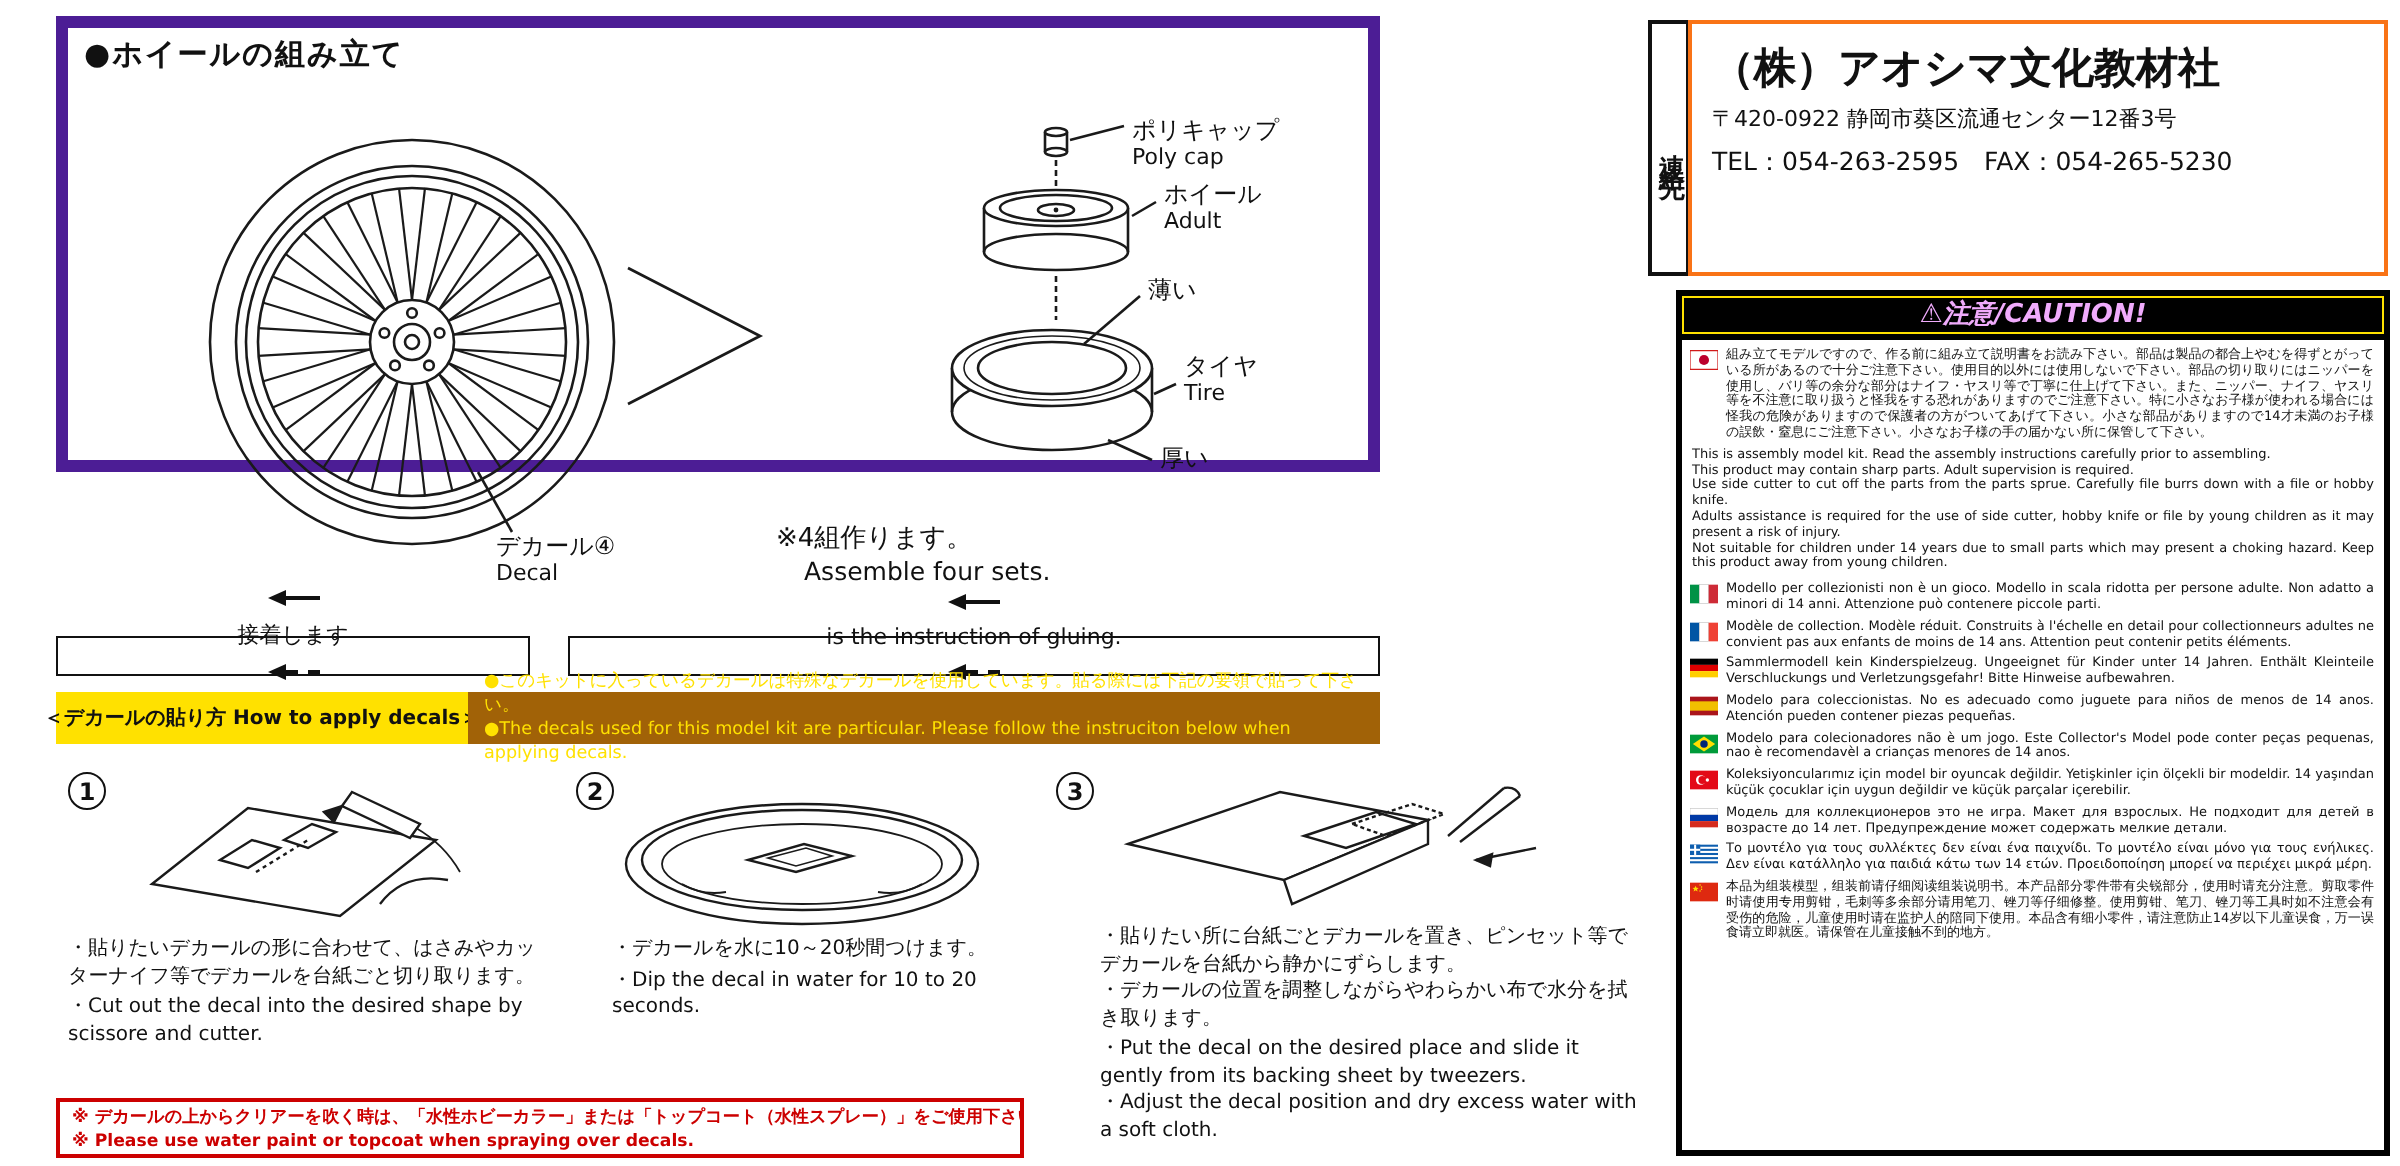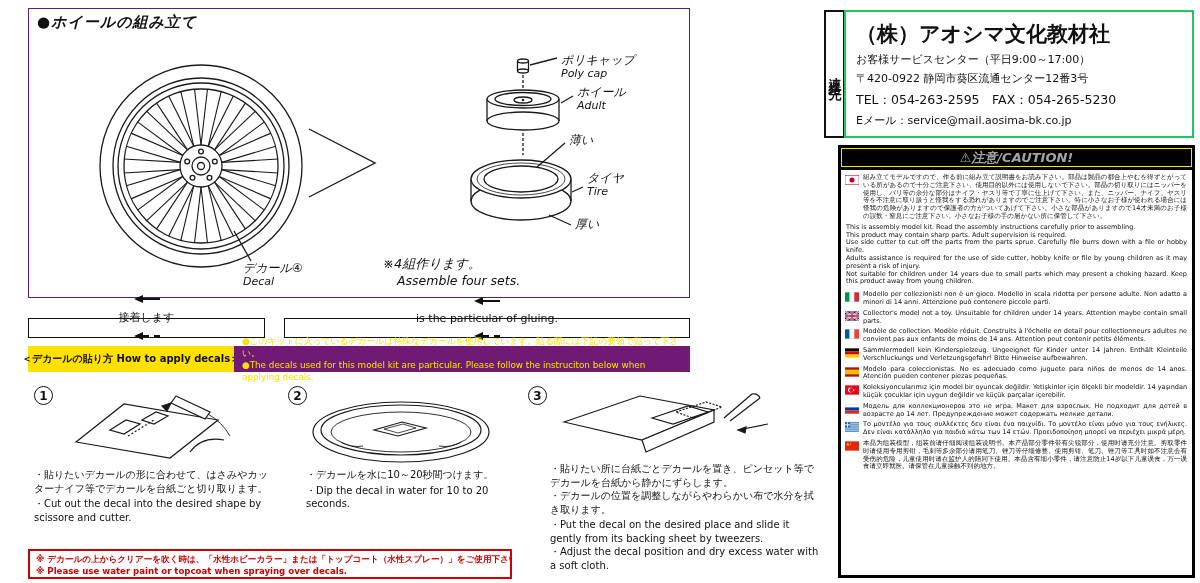--- a/index.html
+++ b/index.html
@@ -6,57 +6,57 @@
   html,body { margin:0; padding:0; }
   body {
     width:1200px; height:583px; position:relative; overflow:hidden;
     background:#ffffff; color:#111;
     font-family:"DejaVu Sans","Liberation Sans",sans-serif;
   }
   .abs { position:absolute; }
   .pre { white-space:pre-line; }
 
   
-  .assembly-box { left:28px; top:8px; width:662px; height:290px; border:1px solid #4c1d95;font-style:italic; }
+  .assembly-box { left:28px; top:8px; width:662px; height:228px; border:6px solid #4c1d95; }
   .assembly-title { left:8px; top:4px; font-size:15px; font-weight:bold; letter-spacing:1px; }
   .art { left:0; top:0; }
   .lbl { font-size:12px; line-height:14px; white-space:nowrap; }
   .lbl .sub { font-size:11px; }
   .sets { font-size:13px; white-space:nowrap; }
 
   
   .legend-box { border:1.5px solid #111; display:flex; align-items:center; justify-content:center; gap:7px; font-size:11px; white-space:nowrap;flex-direction:column; }
   .arrowgrp { display:flex; align-items:center; }
   .tri { width:0; height:0; border-top:4px solid transparent; border-bottom:4px solid transparent; border-right:9px solid #111; }
   .ln { width:17px; height:0; border-top:2px solid #111; }
   .ln.dash { border-top-style:dashed; }
 
   
   .decal-header { background:#ffe100; display:flex; align-items:center; justify-content:center; font-weight:bold; font-size:10px; white-space:nowrap; }
-  .decal-notice { background:#701a75; color:#ffe100; font-size:8.8px; line-height:12px; padding:1px 8px; display:flex; flex-direction:column; justify-content:center; }
+  .decal-notice { background:#a16207; color:#ffe100; font-size:8.8px; line-height:12px; padding:1px 8px; display:flex; flex-direction:column; justify-content:center; }
 
   
   .stepnum { width:19px; height:19px; border:1.6px solid #111; border-radius:50%; display:flex; align-items:center; justify-content:center; font-size:12px; font-weight:bold; }
   .step-text { font-size:10px; line-height:13.5px; }
   .step-text .en { margin-top:2px; }
   svg.lineart { stroke:#1a1a1a; fill:none; stroke-width:1.2; }
 
   
   .warnbox { border:2px solid #cc0000; color:#cc0000; font-weight:bold; font-size:8.6px; line-height:12.2px; padding:1.5px 6px; white-space:nowrap; overflow:hidden; }
 
   
   .contact-side { left:824px; top:10px; width:21px; height:128px; border:2px solid #111; display:flex; align-items:center; justify-content:center; writing-mode:vertical-rl; font-size:13px; font-weight:bold; letter-spacing:5px; }
-  .contact-main { left:844px; top:10px; width:350px; height:128px; border:2px solid #22c55e; padding:8px 10px; }
+  .contact-main { left:844px; top:10px; width:350px; height:128px; border:2px solid #f97316; padding:8px 10px; }
   .company { font-size:21px; font-weight:bold; white-space:nowrap; }
   .contact-line { font-size:11px; margin-top:4px; white-space:nowrap; }
   .contact-line.tel { font-size:12.5px; margin-top:6px; }
 
   
   .caution { left:838px; top:145px; width:357px; height:433px; background:#000; padding:3px; }
-  .caution-title { border:1px solid #ffe100; color:#a3a3a3; font-weight:bold; font-style:italic; text-align:center; font-size:13px; line-height:17px; height:19px; }
+  .caution-title { border:1px solid #ffe100; color:#f0abfc; font-weight:bold; font-style:italic; text-align:center; font-size:13px; line-height:17px; height:19px; }
   .caution-body { background:#fff; margin-top:3px; padding:4px 5px 18px 4px; height:405px; overflow:hidden; font-size:6.5px; line-height:7.8px; text-align:justify; }
   .lang-row { display:flex; gap:4px; margin-bottom:3px; }
   .flag { flex:0 0 14px; padding-top:1px; }
   .flag svg { display:block; width:14px; height:10px; }
   .lang-text { flex:1; }
   .en-block { margin:2px 0 5px 1px; }
 </style>
 </head>
 <body>
 
@@ -174,21 +174,21 @@
       <span class="tri"></span>
       <span class="ln dash"></span>
     </span>
   <span>接着しません</span>
 </div>
 <div class="abs legend-box" style="left:284px; top:318px; width:406px; height:20px;">
   <span class="arrowgrp">
       <span class="tri"></span>
       <span class="ln"></span>
     </span>
-  <span>is the particular of gluing.</span>
+  <span>is the instruction of gluing.</span>
   <span class="arrowgrp">
       <span class="tri"></span>
       <span class="ln dash"></span>
     </span>
   <span>is the location no gluing.</span>
 </div>
 
 <div class="abs decal-header" style="left:28px; top:346px; width:206px; height:26px;">＜デカールの貼り方 How to apply decals＞</div>
 <div class="abs decal-notice" style="left:234px; top:346px; width:456px; height:26px;">
   <div>●このキットに入っているデカールは特殊なデカールを使用しています。貼る際には下記の要領で貼って下さい。</div>
@@ -246,24 +246,22 @@
 </div>
 
 <div class="abs warnbox" style="left:28px; top:549px; width:484px; height:30px;">
   <div>※ デカールの上からクリアーを吹く時は、「水性ホビーカラー」または「トップコート（水性スプレー）」をご使用下さい。</div>
   <div>※ Please use water paint or topcoat when spraying over decals.</div>
 </div>
 
 <div class="abs contact-side">連絡先</div>
 <div class="abs contact-main">
   <div class="company">（株）アオシマ文化教材社</div>
-  <div class="contact-line">お客様サービスセンター（平日9:00～17:00）</div>
   <div class="contact-line">〒420-0922 静岡市葵区流通センター12番3号</div>
   <div class="contact-line tel">TEL：054-263-2595　FAX：054-265-5230</div>
-  <div class="contact-line">Eメール：service@mail.aosima-bk.co.jp</div>
 </div>
 
 <div class="abs caution">
   <div class="caution-title">⚠注意/CAUTION!</div>
   <div class="caution-body">
 
     <div class="lang-row">
       <span class="flag">
         <svg viewBox="0 0 15 10">
             <rect width="15" height="10" fill="#fff" stroke="#c00" stroke-width="0.6"></rect>
@@ -283,34 +281,20 @@
       <span class="flag">
         <svg viewBox="0 0 15 10">
             <rect width="5" height="10" fill="#009246"></rect>
             <rect x="5" width="5" height="10" fill="#fff" stroke="#bbb" stroke-width="0.3"></rect>
             <rect x="10" width="5" height="10" fill="#ce2b37"></rect>
           </svg>
       </span>
       <div class="lang-text">Modello per collezionisti non è un gioco. Modello in scala ridotta per persone adulte. Non adatto a minori di 14 anni. Attenzione può contenere piccole parti.</div>
     </div>
 
-    <div class="lang-row">
-      <span class="flag">
-        <svg viewBox="0 0 15 10">
-            <rect width="15" height="10" fill="#012169"></rect>
-            <path d="M0,0 L15,10 M15,0 L0,10" stroke="#fff" stroke-width="2"></path>
-            <path d="M0,0 L15,10 M15,0 L0,10" stroke="#C8102E" stroke-width="0.8"></path>
-            <rect x="6" width="3" height="10" fill="#fff"></rect>
-            <rect y="3.4" width="15" height="3.2" fill="#fff"></rect>
-            <rect x="6.8" width="1.4" height="10" fill="#C8102E"></rect>
-            <rect y="4.2" width="15" height="1.6" fill="#C8102E"></rect>
-          </svg>
-      </span>
-      <div class="lang-text">Collector's model not a toy. Unsuitable for children under 14 years. Attention maybe contain small parts.</div>
-    </div>
 
     <div class="lang-row">
       <span class="flag">
         <svg viewBox="0 0 15 10">
             <rect width="5" height="10" fill="#0055A4"></rect>
             <rect x="5" width="5" height="10" fill="#fff" stroke="#bbb" stroke-width="0.3"></rect>
             <rect x="10" width="5" height="10" fill="#EF4135"></rect>
           </svg>
       </span>
       <div class="lang-text">Modèle de collection. Modèle réduit. Construits à l'échelle en detail pour collectionneurs adultes ne convient pas aux enfants de moins de 14 ans. Attention peut contenir petits éléments.</div>
@@ -330,20 +314,30 @@
     <div class="lang-row">
       <span class="flag">
         <svg viewBox="0 0 15 10">
             <rect width="15" height="10" fill="#AA151B"></rect>
             <rect y="2.5" width="15" height="5" fill="#F1BF00"></rect>
           </svg>
       </span>
       <div class="lang-text">Modelo para coleccionistas. No es adecuado como juguete para niños de menos de 14 anos. Atención pueden contener piezas pequeñas.</div>
     </div>
 
+    <div class="lang-row">
+      <span class="flag">
+        <svg viewBox="0 0 15 10">
+            <rect width="15" height="10" fill="#009B3A"></rect>
+            <polygon points="7.5,1 13.5,5 7.5,9 1.5,5" fill="#FEDF00"></polygon>
+            <circle cx="7.5" cy="5" r="2" fill="#002776"></circle>
+          </svg>
+      </span>
+      <div class="lang-text">Modelo para colecionadores não è um jogo. Este Collector's Model pode conter peças pequenas, nao è recomendavèl a crianças menores de 14 anos.</div>
+    </div>
 
 
     <div class="lang-row">
       <span class="flag">
         <svg viewBox="0 0 15 10">
             <rect width="15" height="10" fill="#E30A17"></rect>
             <circle cx="5.8" cy="5" r="2.6" fill="#fff"></circle>
             <circle cx="6.6" cy="5" r="2.1" fill="#E30A17"></circle>
             <circle cx="9.3" cy="5" r="0.9" fill="#fff"></circle>
           </svg>

